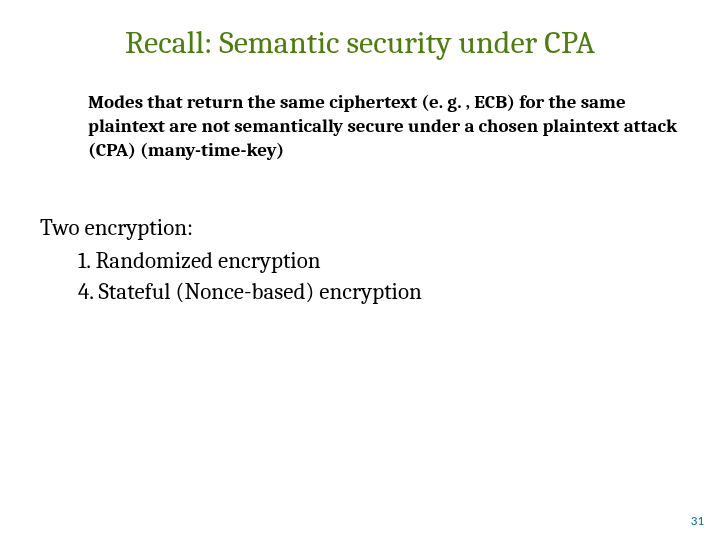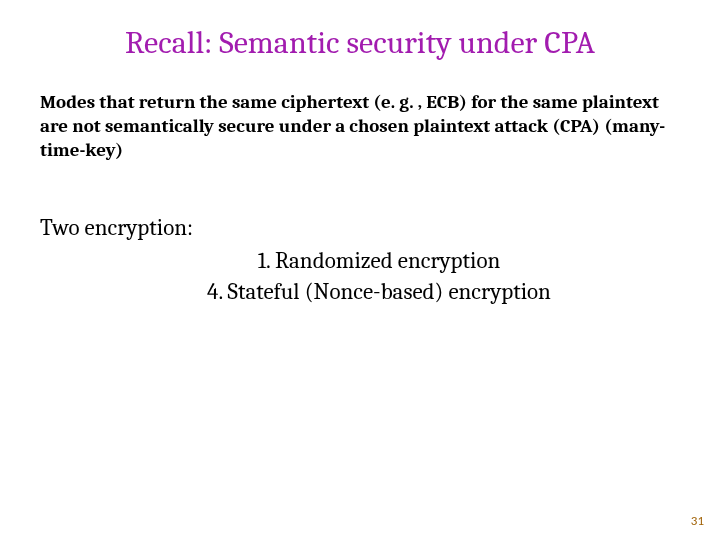--- a/index.html
+++ b/index.html
@@ -4,58 +4,58 @@
   <style>
     * { margin: 0; padding: 0; box-sizing: border-box; }
     html, body { width: 720px; height: 540px; overflow: hidden; }
     body {
       font-family: Cambria, Georgia, 'Times New Roman', serif;
       background: #ffffff;
       position: relative;
       padding: 24px 40px 0 40px;
     }
     .title {
-      color: #a21caf;
+      color: #4d7c0f;
       font-size: 32px;
       font-weight: 400;
       text-align: center;
       margin-bottom: 30px;
       letter-spacing: 0px;
     }
     .paragraph {
       color: #000;
       font-size: 19px;
       line-height: 1.25;
       font-weight: 600;
       margin-bottom: 50px;
+      margin-left: 48px;
     }
     .solutions-label {
       color: #000;
       font-size: 23px;
       line-height: 1.35;
       font-weight: 400;
       margin-bottom: 2px;
     }
     .solutions-list {
       list-style: none;
       padding-left: 38px;
     }
     .solutions-list li {
       color: #000;
       font-size: 23px;
       line-height: 1.35;
       font-weight: 400;
-      text-align: center;
     }
     .page-number {
       position: absolute;
       bottom: 12px;
       right: 16px;
       font-size: 13px;
-      color: #a16207;
+      color: #0369a1;
       font-family: Calibri, Arial, sans-serif;
       margin-top: 37px;
     }
   </style>
 </head>
 <body>
 
 <h1 class="title">Recall: Semantic security under CPA</h1>
 
 <p class="paragraph">Modes that return the same ciphertext (e. g. , ECB) for the same plaintext are not semantically secure under a chosen plaintext attack (CPA) (many-time-key)</p>

